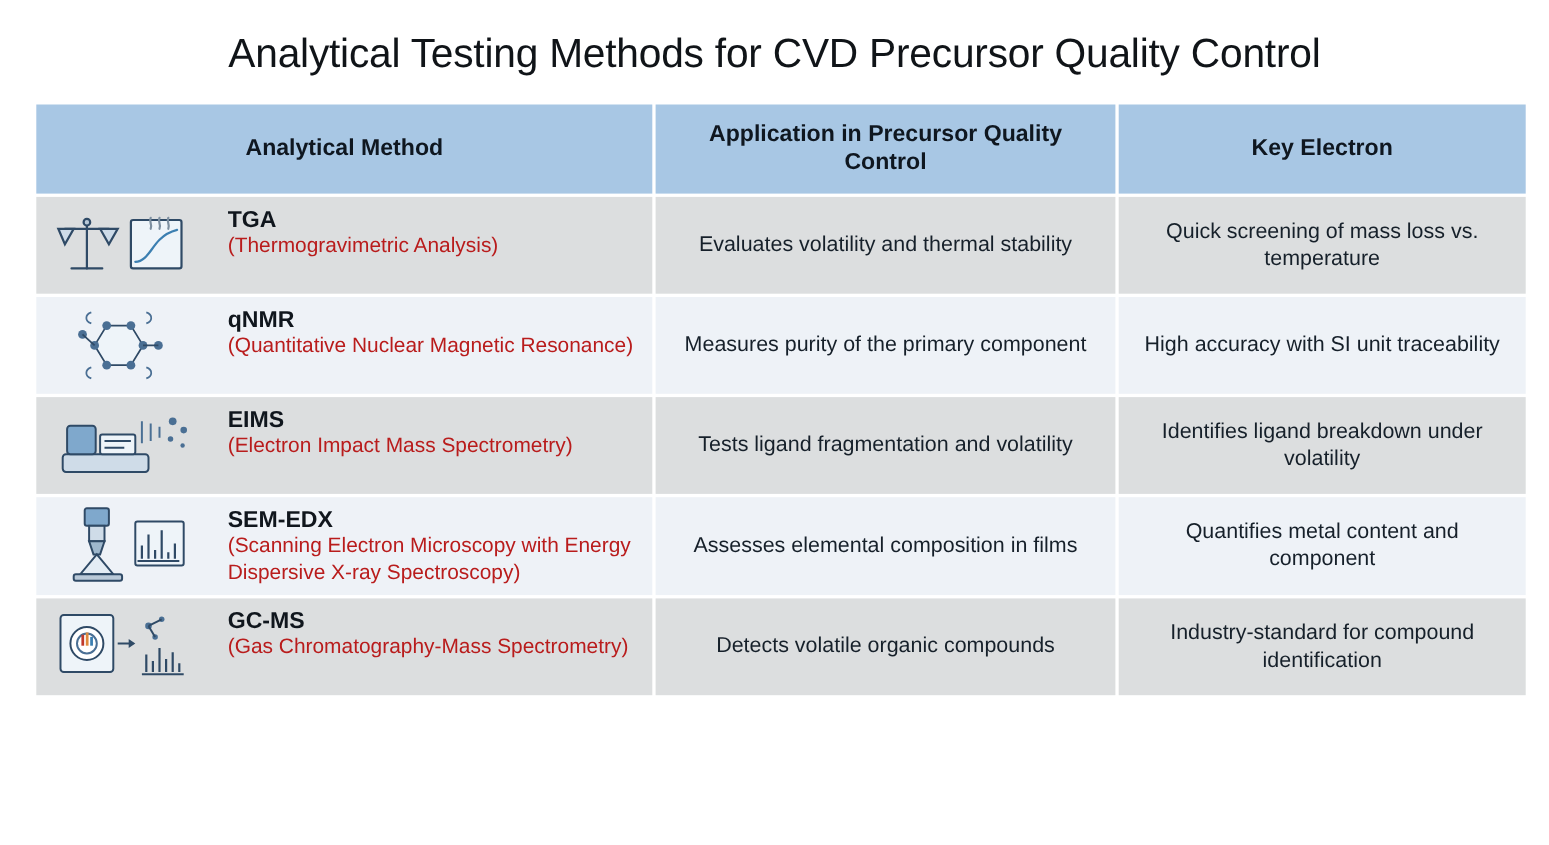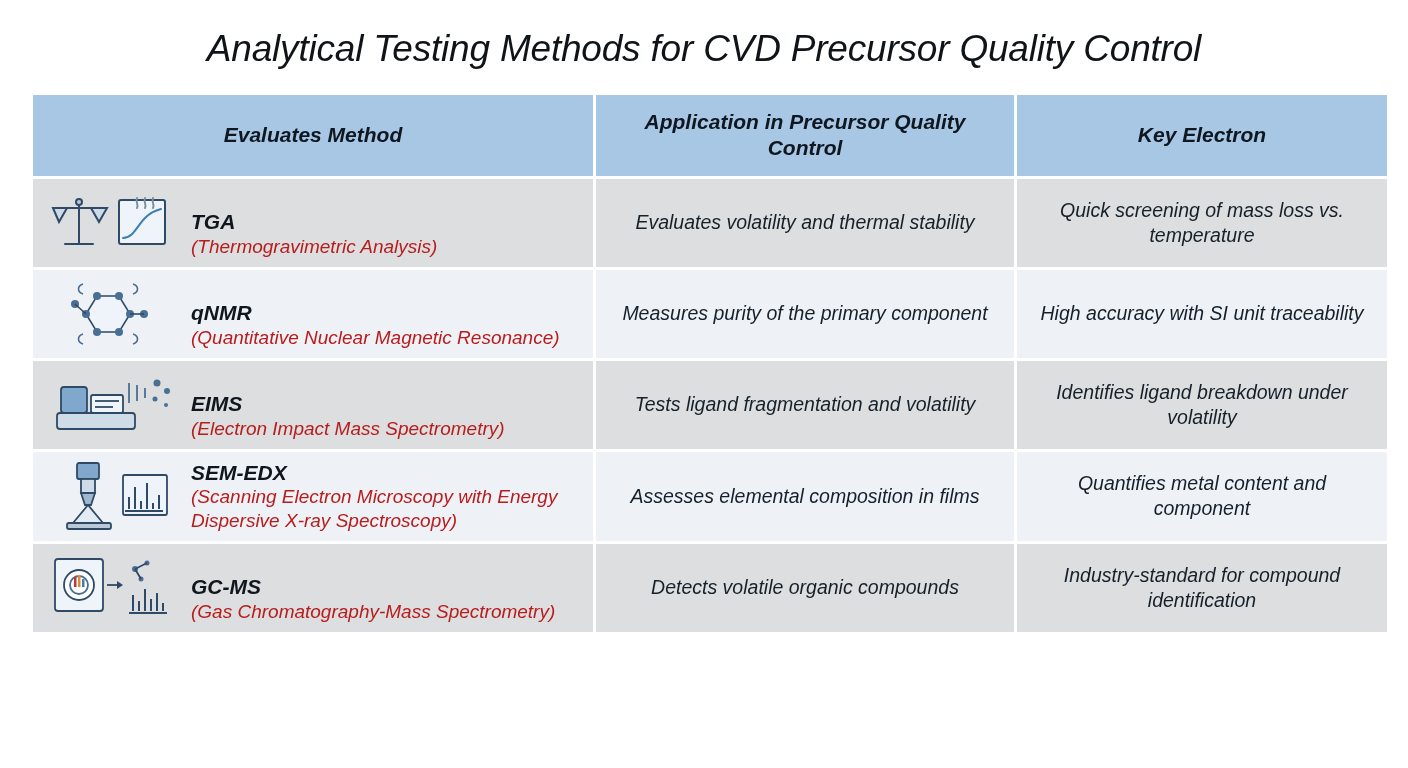--- a/index.html
+++ b/index.html
@@ -12,21 +12,20 @@
     height: 768px;
     font-family: "Liberation Sans", sans-serif;
     color: #1a1a1a;
     overflow: hidden;
   }
   .page {
     position: relative;
     width: 1408px;
     height: 768px;
     box-sizing: border-box;
-    font-style: italic;
   }
   .title {
     text-align: center;
     font-size: 37px;
     font-weight: 400;
     color: #101418;
     padding-top: 28px;
     letter-spacing: -0.2px;
   }
   .table {
@@ -60,22 +59,22 @@
     padding: 10px 12px;
   }
   tr.odd td { background: #dcdedf; }
   tr.even td { background: #eef2f7; }
 
   td.method-cell {
     padding: 8px 10px 8px 14px;
   }
   .method-inner {
     display: flex;
-    align-items: flex-end;
-    gap: 14px;
+    align-items: flex-start;
+    gap: 30px;
   }
   .icon-box {
     flex: 0 0 130px;
     width: 130px;
     height: 72px;
     display: flex;
     align-items: center;
     justify-content: center;
   }
   .method-text {
@@ -113,21 +112,21 @@
   <div class="title">Analytical Testing Methods for CVD Precursor Quality Control</div>
 
   <table class="table">
     <colgroup>
       <col class="c1">
         <col class="c2">
         <col class="c3">
     </colgroup>
     <thead>
       <tr>
-        <th class="method-head">Evaluates Method</th>
+        <th class="method-head">Analytical Method</th>
         <th>Application in Precursor Quality Control</th>
         <th>Key Electron</th>
       </tr>
     </thead>
     <tbody>
 
       <tr class="odd">
         <td class="method-cell">
           <div class="method-inner">
             <span class="icon-box">

